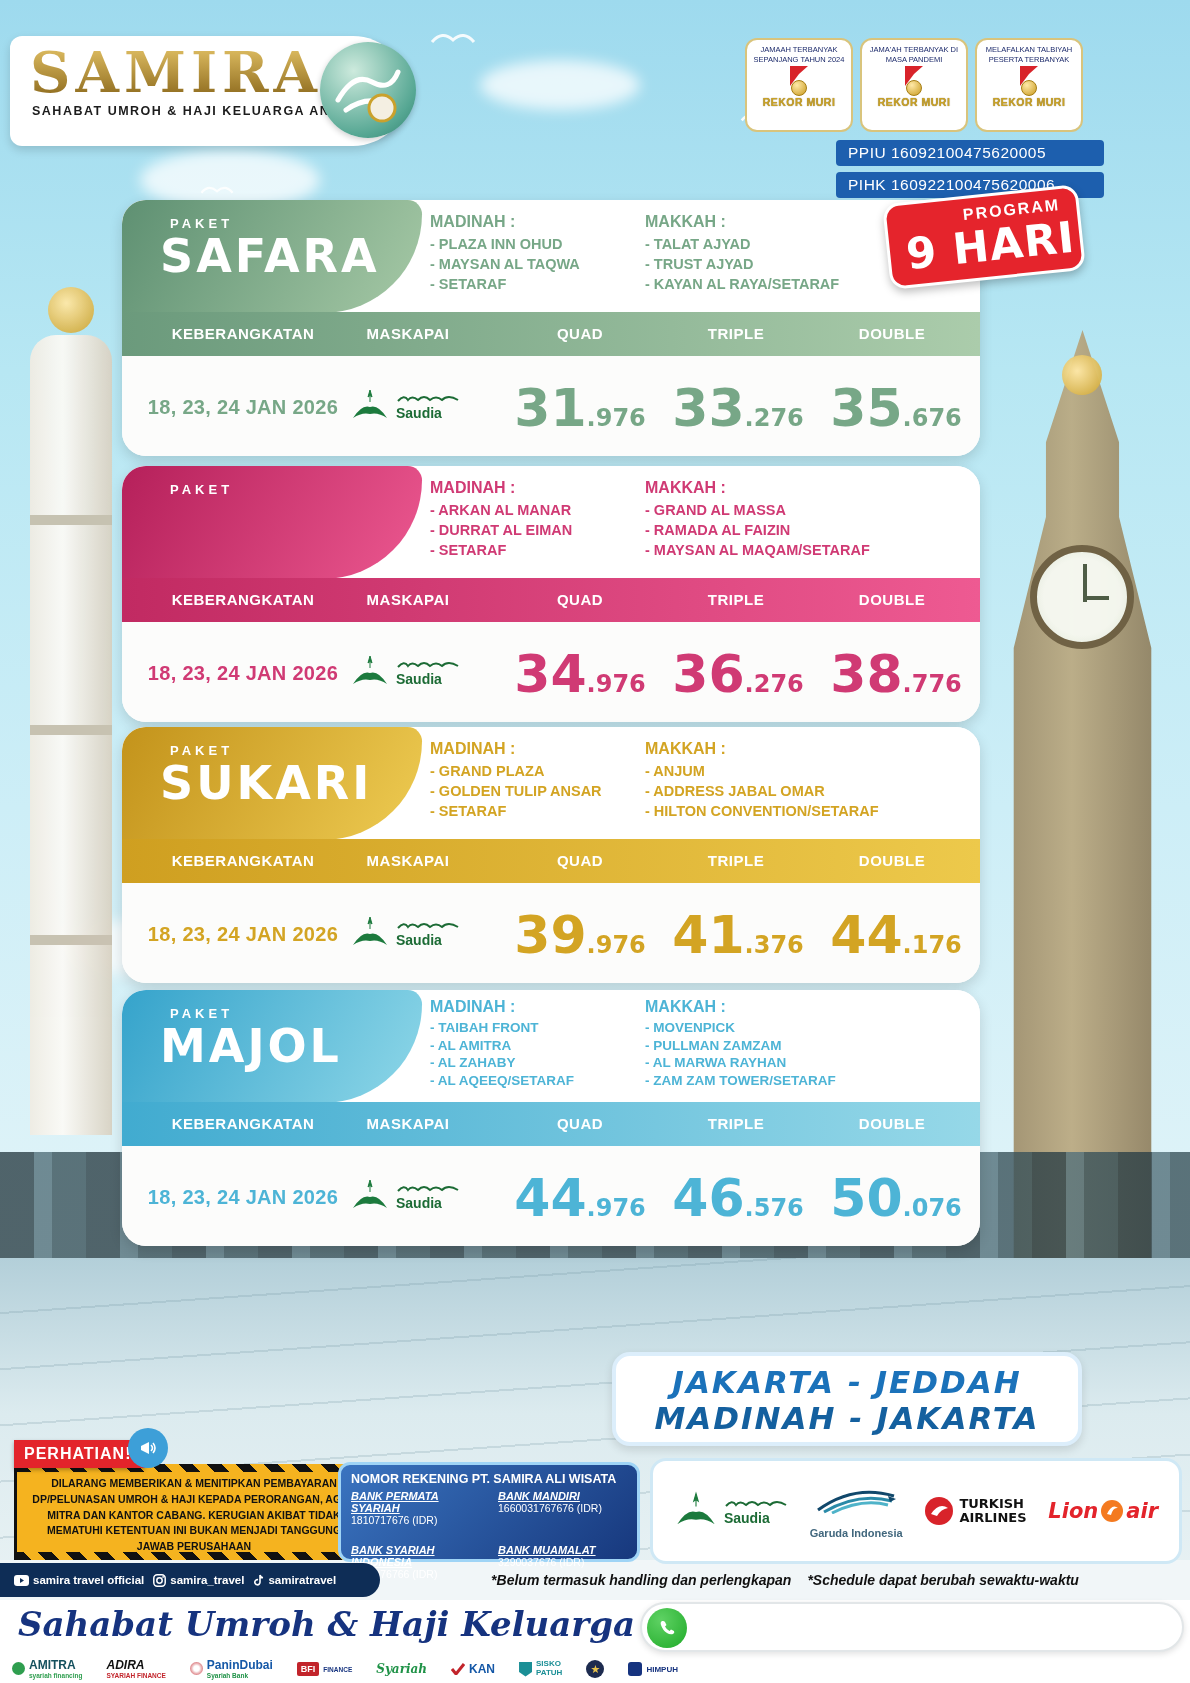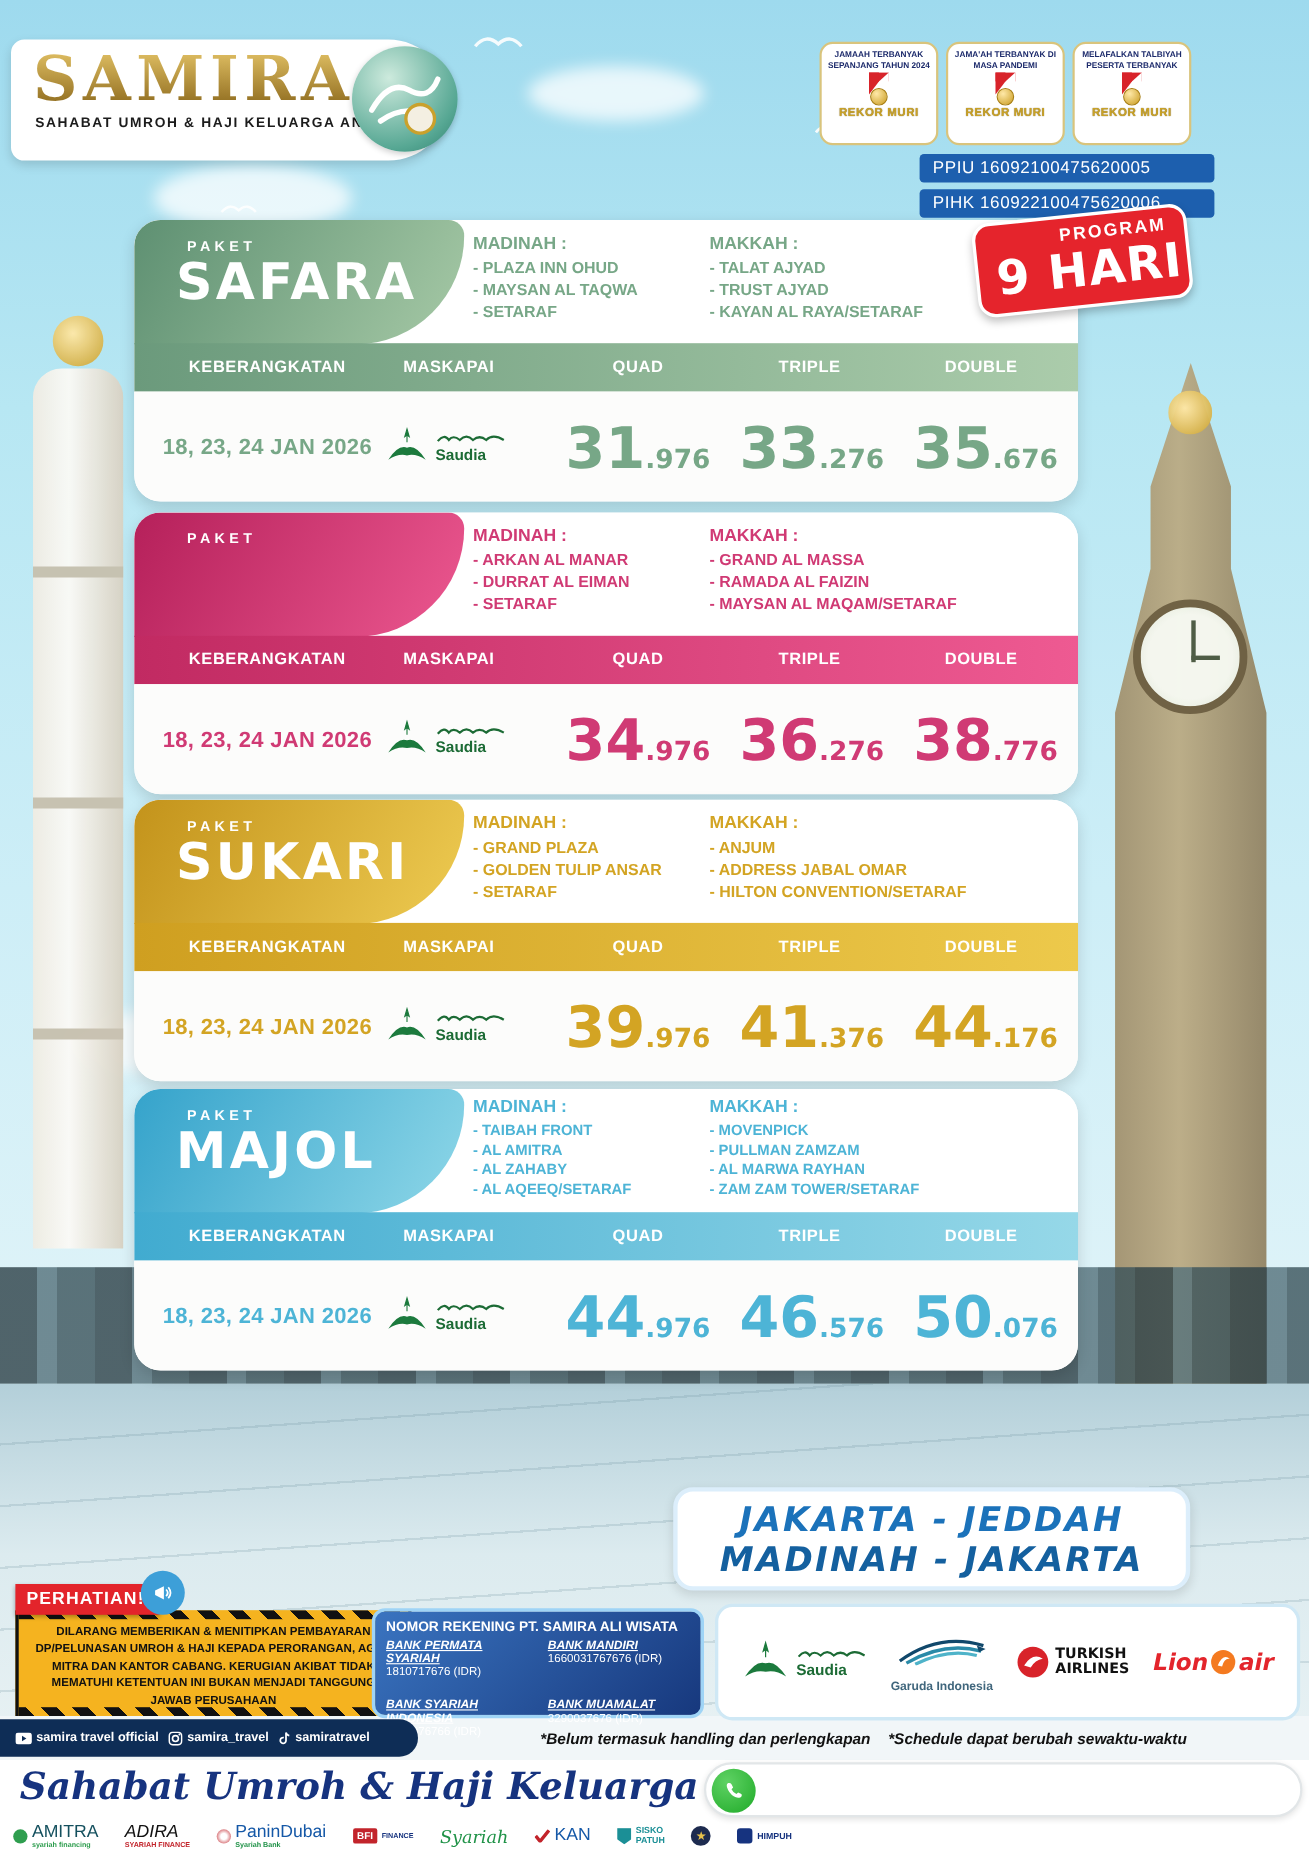--- a/index.html
+++ b/index.html
@@ -39,21 +39,21 @@
   .brand { font-family:"DejaVu Serif",serif; font-weight:bold; font-size:56px; letter-spacing:5px; line-height:1.0;
              margin:8px 0 0 20px; color:#a9852c;
              background:linear-gradient(180deg,#e3c266,#8a671b); -webkit-background-clip:text; background-clip:text;
              -webkit-text-fill-color:transparent; }
   .tagline { font-size:12.5px; font-weight:bold; color:#1c1c1c; letter-spacing:1.5px; margin:4px 0 0 22px; }
   .calli { position:absolute; right:-8px; top:6px; width:96px; height:96px; border-radius:50%; z-index:4;
              background:radial-gradient(circle at 35% 30%,#cdeadd,#56a793 70%,#2f7f6e); box-shadow:0 2px 6px rgba(0,0,0,.2); }
 
   .badge { position:absolute; top:38px; width:108px; height:94px; background:#fff; border:2px solid #d9c47c;
              border-radius:12px; z-index:3; text-align:center; padding:5px 3px 2px; }
-  .badge .t { font-size:7.5px; font-weight:bold; color:#1c2a6b; line-height:1.3; }
+  .badge .t { font-size:7.5px; font-weight:normal; color:#1c2a6b; line-height:1.3; }
   .medal { width:22px; height:30px; margin:1px auto 0; position:relative; }
   .medal .rib { width:0; height:0; margin:0 auto; border-left:9px solid #d8232a; border-right:9px solid #fff;
              border-bottom:12px solid transparent; border-top:8px solid #d8232a; }
   .medal .coin { width:16px; height:16px; border-radius:50%; margin:-6px auto 0;
              background:radial-gradient(circle at 35% 30%,#ffe9a8,#c99b20); border:1px solid #a67d12; }
   .rekor { font-size:10.5px; font-weight:bold; color:#c9a227; letter-spacing:.5px; text-shadow:0 0 1px #6b5310; }
 
   .reg { position:absolute; left:836px; width:268px; background:#1d5fae; color:#fff; font-size:15.5px;
              padding:4px 0 4px 12px; border-radius:4px; z-index:3; letter-spacing:.5px; }
 
@@ -162,21 +162,21 @@
   .footer { position:absolute; left:0; top:1600px; width:1190px; height:83px; background:#fff; z-index:4; }
   .ftag { position:absolute; left:18px; top:4px; font-family:"DejaVu Serif",serif; font-style:italic;
              font-weight:bold; font-size:34px; color:#16337f; }
   .wa { position:absolute; left:640px; top:2px; width:544px; height:50px; background:#fff;
              border:2px solid #e2e6e8; border-radius:26px; box-shadow:0 2px 6px rgba(0,0,0,.12); }
   .wac { position:absolute; left:5px; top:4px; width:40px; height:40px; border-radius:50%;
              background:radial-gradient(circle at 35% 30%,#5fd264,#1faa28); display:flex;
              align-items:center; justify-content:center; }
   .partners { position:absolute; left:12px; top:57px; display:flex; gap:24px; align-items:center; height:24px; }
   .pa { display:flex; align-items:center; gap:4px; }
-  .pa .big { font-size:16px; font-weight:normal; }
+  .pa .big { font-size:12px; font-weight:bold; }
   .pa .sub { font-size:6.5px; font-weight:bold; }
   .stack { display:flex; flex-direction:column; line-height:1.1; }
   .dot { width:13px; height:13px; border-radius:50%; }
   .shield { width:13px; height:15px; background:#1b8f96; clip-path:polygon(0 0,100% 0,100% 70%,50% 100%,0 70%); }
   .starb { width:18px; height:18px; border-radius:50%; background:#1d2b4f; color:#e7c14b; font-size:11px;
              display:flex; align-items:center; justify-content:center; }
   .bfib { background:#c2242b; color:#fff; font-size:9px; font-weight:bold; padding:2px 4px; border-radius:2px; }
   .himp { width:14px; height:14px; background:#16337f; border-radius:3px; }
 </style>
 </head>

